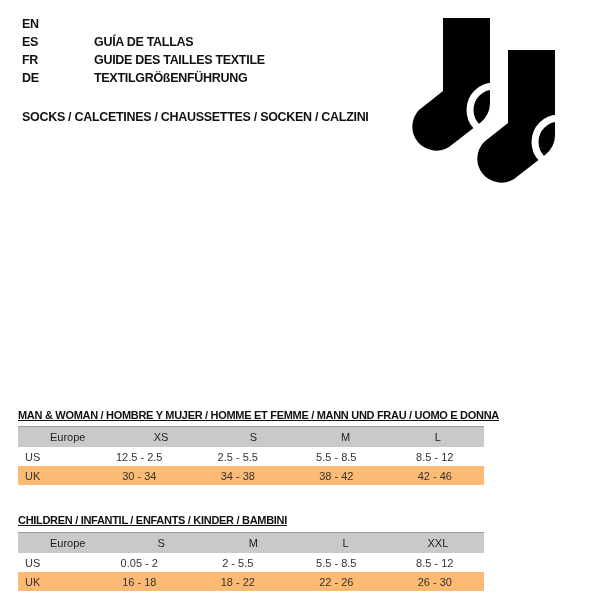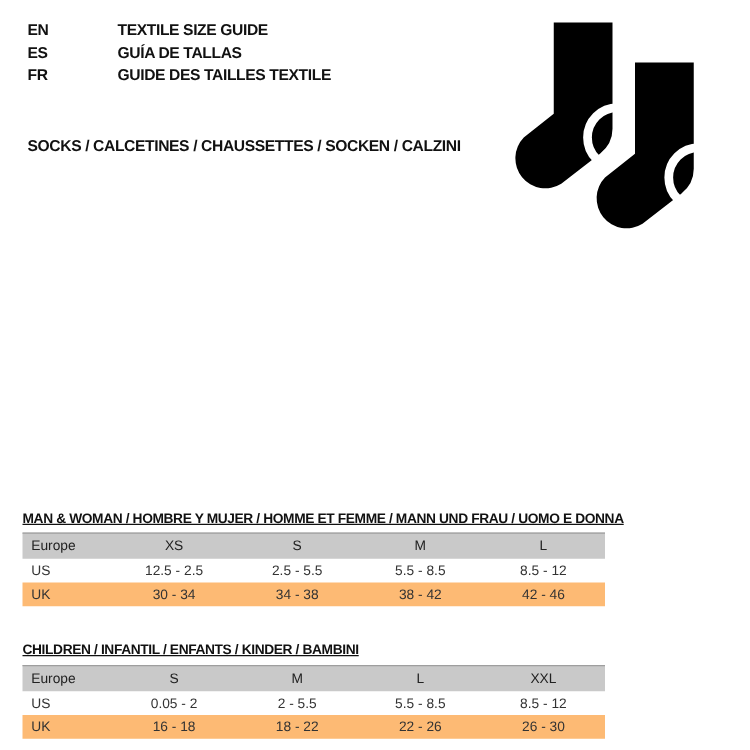--- a/index.html
+++ b/index.html
@@ -30,41 +30,45 @@
   .size-table.t2 { top:514px; }
   .tbl-title { font-size:11px; display:block; height:17px;text-decoration:underline; }
   .t2 .tbl-title { height:18px; }
   .thead, .trow {
     display:grid; grid-template-columns:72px 1fr 1fr 1fr 1fr;
     align-items:center; font-size:11px;
   }
   .thead {
     height:20px; background:#c9c9c9; border-top:1px solid #9e9e9e;
     color:#222;
+    padding-left:25px;
   }
   .trow { height:19px; color:#333; }
   .trow.alt { background:#fdba74; }
   .cell-left { padding-left:7px; text-align:left; }
   .cell { text-align:center; }
 </style>
 </head>
 <body>
 
 <div class="lang-list">
   <div class="lang-row">
     <span class="lang-code">EN</span>
-    <span class="lang-label">TEXTILE SIZE GUIDE</span>
   </div>
   <div class="lang-row">
     <span class="lang-code">ES</span>
     <span class="lang-label">GUÍA DE TALLAS</span>
   </div>
   <div class="lang-row">
     <span class="lang-code">FR</span>
     <span class="lang-label">GUIDE DES TAILLES TEXTILE</span>
+  </div>
+  <div class="lang-row">
+    <span class="lang-code">DE</span>
+    <span class="lang-label">TEXTILGRÖßENFÜHRUNG</span>
   </div>
 </div>
 
 <div class="category-line">SOCKS / CALCETINES / CHAUSSETTES / SOCKEN / CALZINI</div>
 
 <div class="icon-wrap">
   <svg width="172" height="185" viewBox="0 0 172 185" xmlns="http://www.w3.org/2000/svg">
     <defs>
       <path id="sockp" d="M39 0 H86 V85 Q86 97 76 105 L45 129 A24 24 0 0 1 15 92 L39 73 Z"></path>
     </defs>

